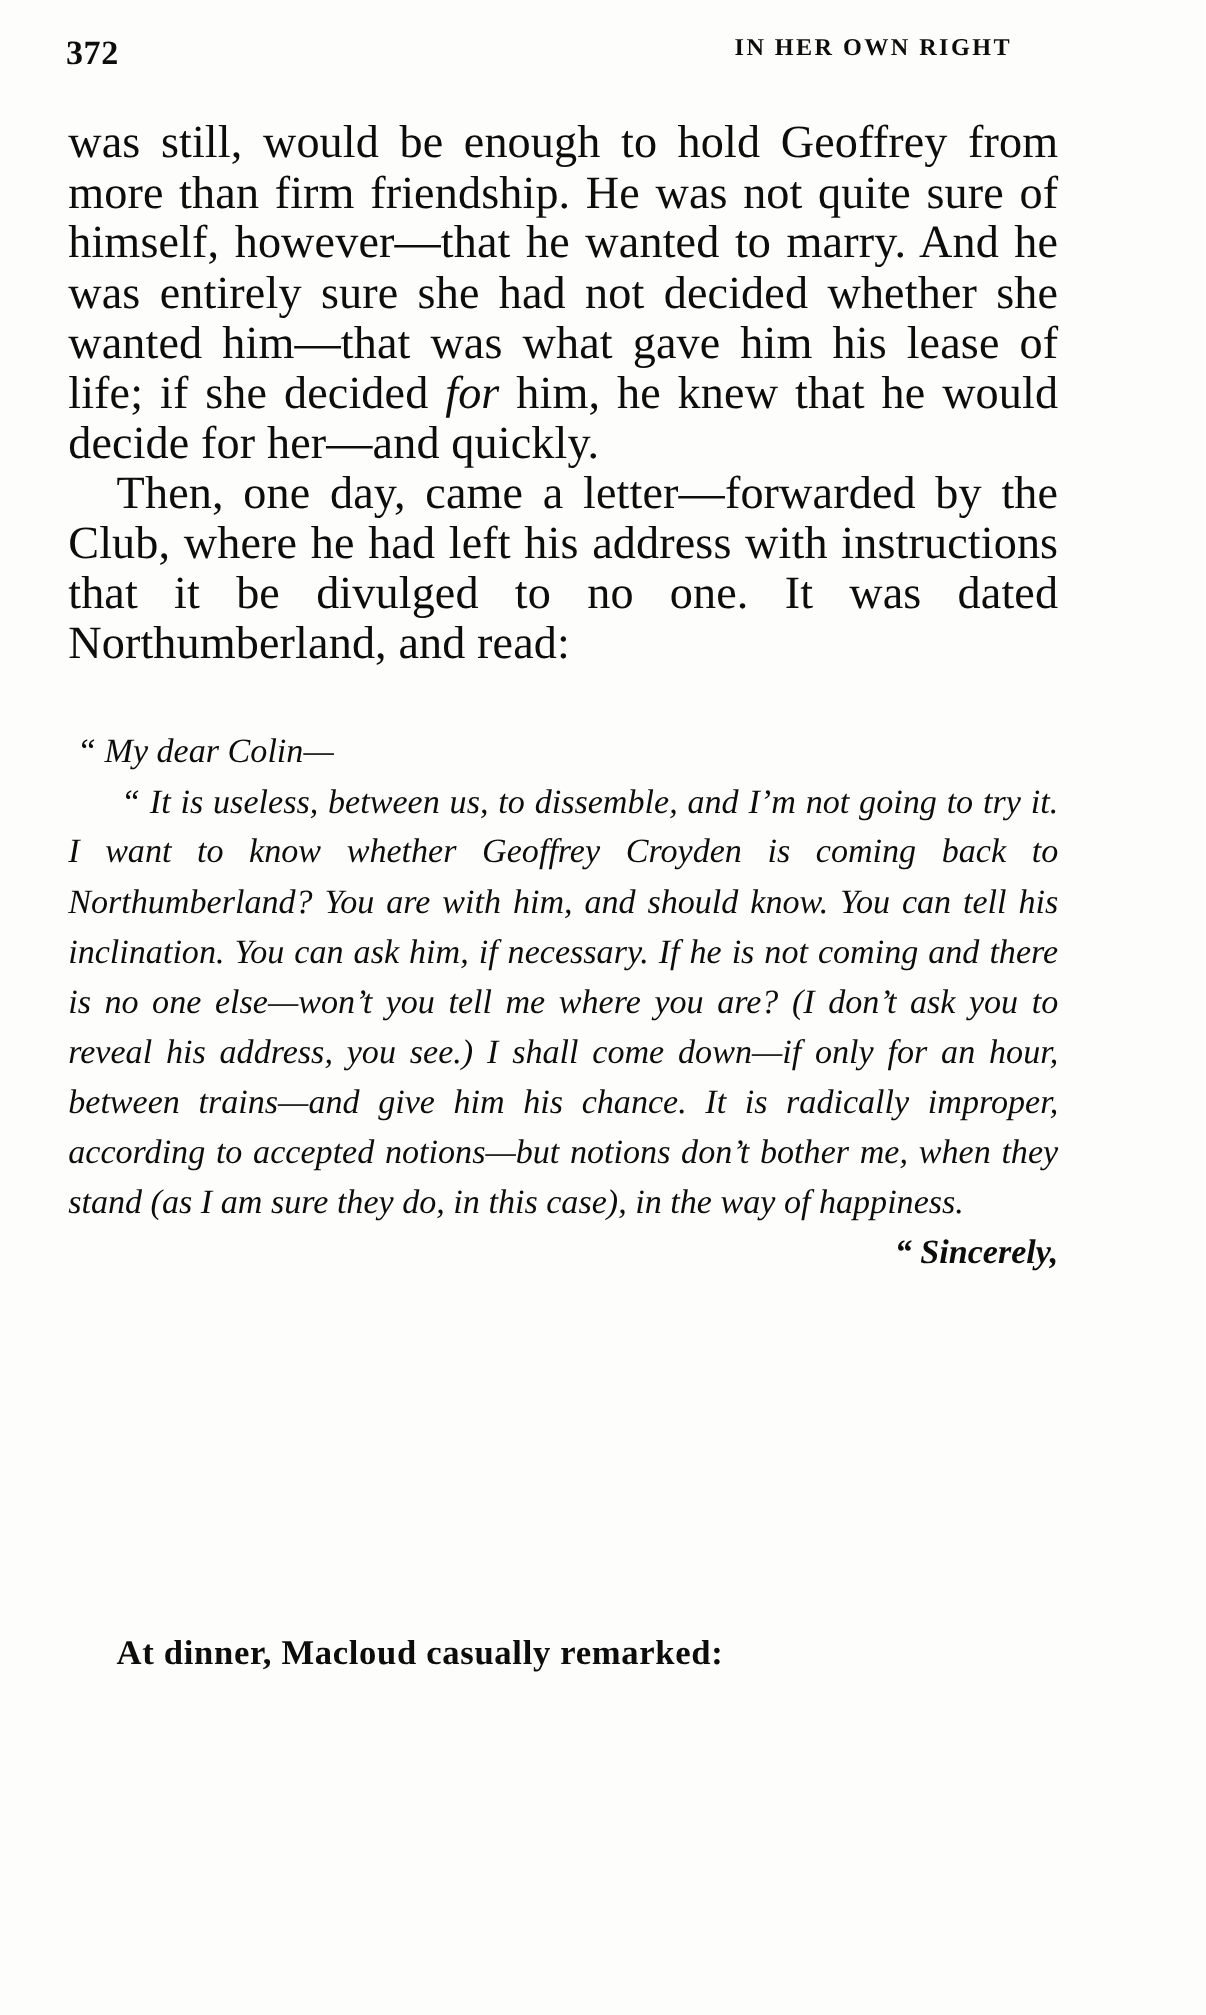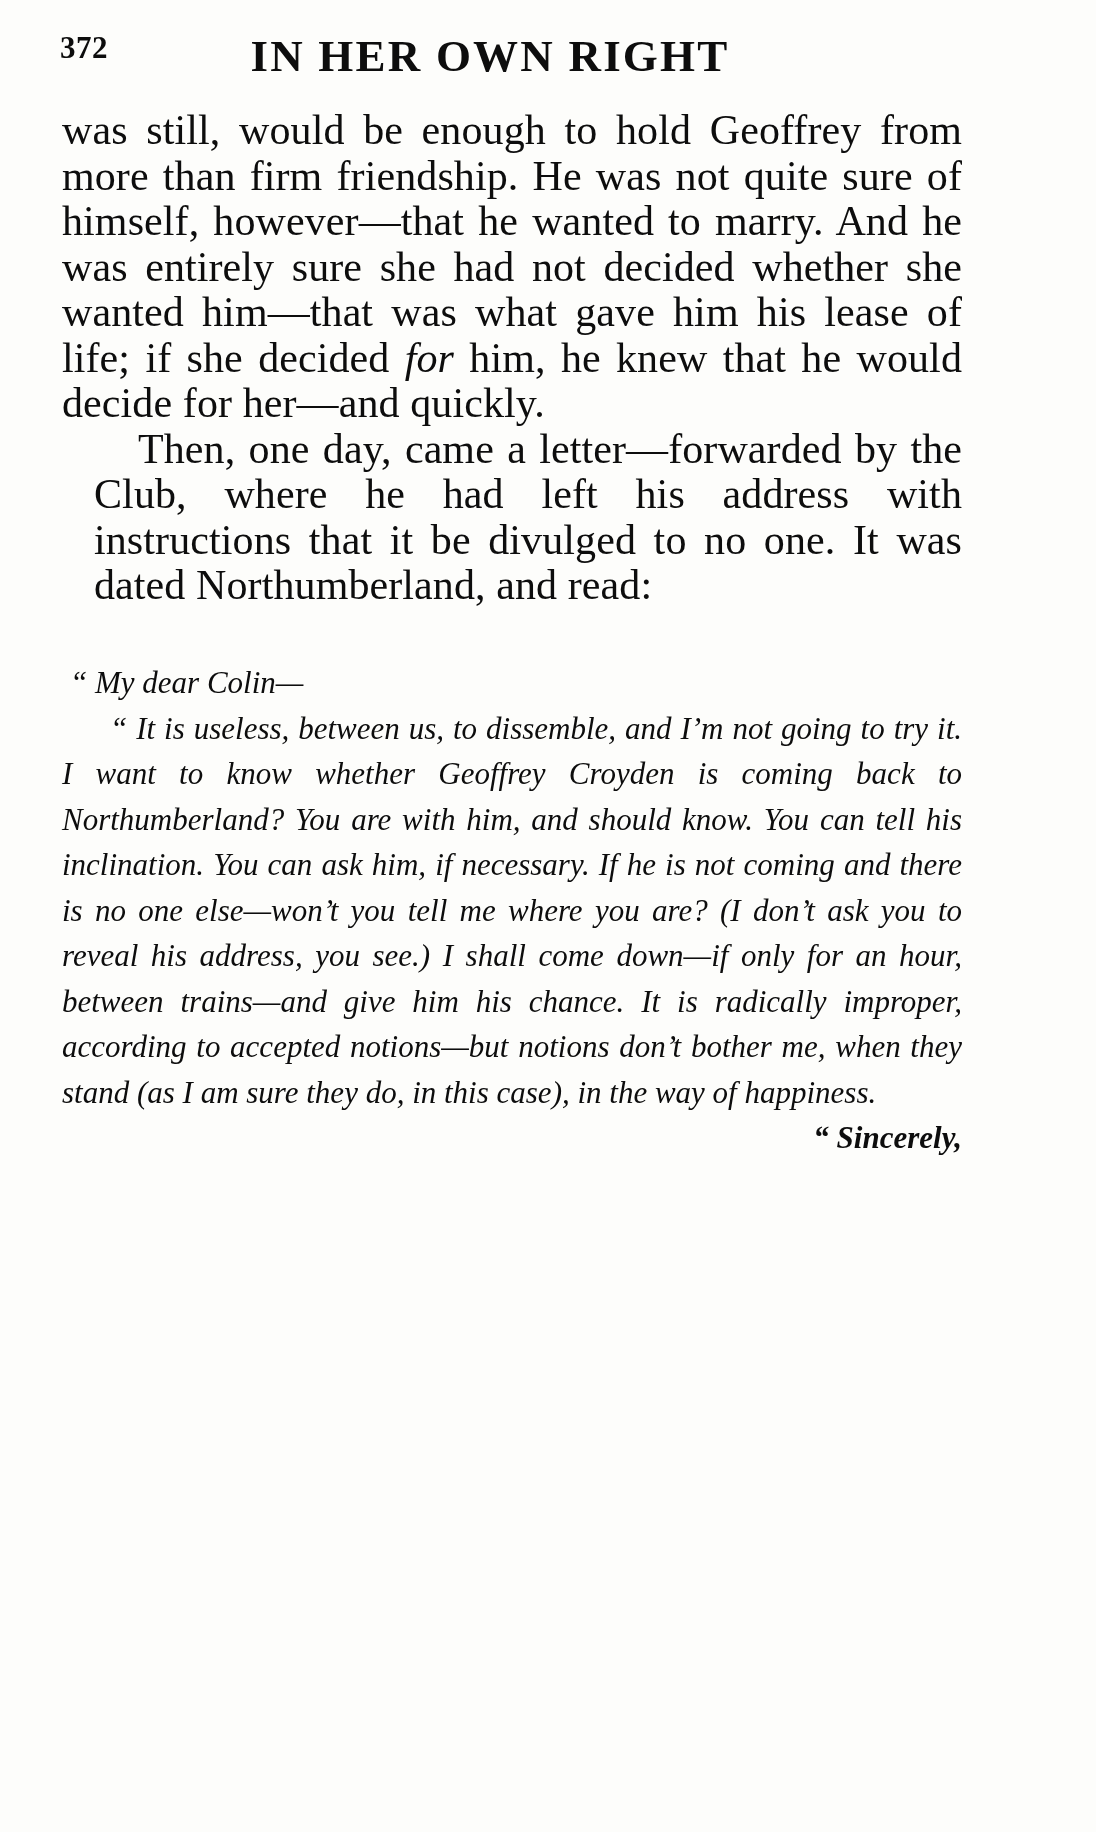--- a/index.html
+++ b/index.html
@@ -35,42 +35,41 @@
     top: 0;
     font-weight: bold;
     font-size: 31px;
     letter-spacing: 0.5px;
   }
   .running-title {
     position: absolute;
     left: 0;
     top: 0;
     width: 860px;
-    text-align: center;
+    text-align: right;
     font-weight: bold;
-    font-size: 45px;
+    font-size: 22px;
     letter-spacing: 2.2px;
   }
   .body-block {
     position: absolute;
     left: 62px;
     top: 108px;
     width: 900px;
   }
   p.body {
     margin: 0;
     font-size: 42px;
     line-height: 45.5px;
     text-align: justify;
     text-justify: inter-word;
     letter-spacing: 0.1px;
   }
   p.body.indent {
     text-indent: 44px;
-    margin-left: 32px;
   }
   .letter-block {
     position: absolute;
     left: 62px;
     top: 660px;
     width: 900px;
     font-style: italic;
   }
   p.letter {
     margin: 0;
@@ -135,14 +134,17 @@
     <p class="body"><span>was still, would be enough to hold Geoffrey from more than firm friendship.  He was not quite sure of himself, however—that he wanted to marry.  And he was entirely sure she had not decided whether she wanted him—that was what gave him his lease of life; if she decided </span><span class="ital">for</span><span> him, he knew that he would decide for her—and quickly.</span></p>
     <p class="body indent">Then, one day, came a letter—forwarded by the Club, where he had left his address with instructions that it be divulged to no one.  It was dated Northumberland, and read:</p>
   </div>
 
   <div class="letter-block">
     <p class="letter salutation">“ My dear Colin—</p>
     <p class="letter opening">“ It is useless, between us, to dissemble, and I’m not going to try it.  I want to know whether Geoffrey Croyden is coming back to Northumberland?  You are with him, and should know.  You can tell his inclination.  You can ask him, if necessary.  If he is not coming and there is no one else—won’t you tell me where you are?  (I don’t ask you to reveal his address, you see.)  I shall come down—if only for an hour, between trains—and give him his chance.  It is radically improper, according to accepted notions—but notions don’t bother me, when they stand (as I am sure they do, in this case), in the way of happiness.</p>
     <p class="sign-off">“ Sincerely,</p>
   </div>
 
+  <div class="closing-block">
+    <p class="closing">At dinner, Macloud casually remarked:</p>
+  </div>
 
 </div>
 
 </body></html>

